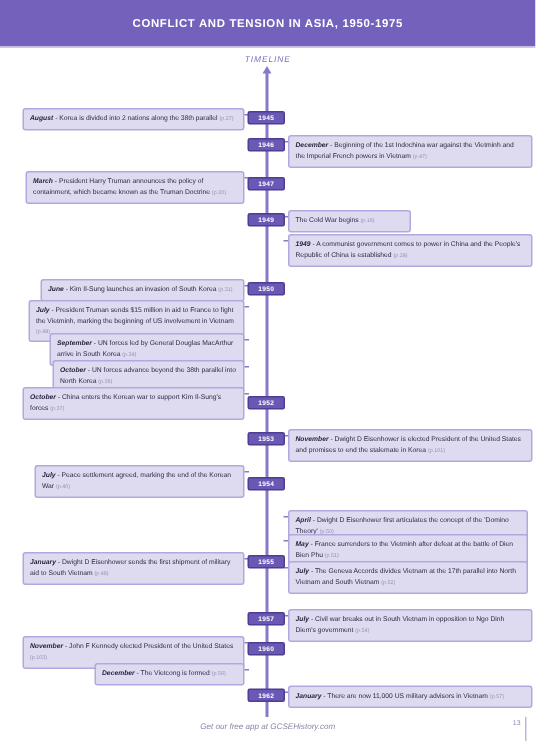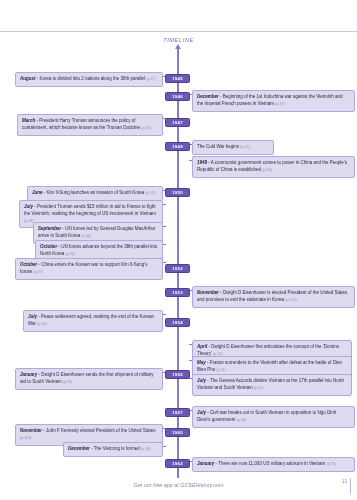--- a/index.html
+++ b/index.html
@@ -86,20 +86,23 @@
   .page-rule {
     position:absolute; right:6px; top:478px;
     width:0.8px; height:16px; background:#bdb6d4;
   }
 </style>
 </head>
 <body>
 
 <div class="page">
 
+  <div class="header">
+    <div class="header-title">CONFLICT AND TENSION IN ASIA, 1950-1975</div>
+  </div>
   <div class="header-rule"></div>
 
   <div class="timeline-label">TIMELINE</div>
   <div class="axis-arrow"></div>
   <div class="axis"></div>
 
   <div id="years-layer">
       <div class="year" style="top: 74px;">1945</div>
       <div class="year" style="top: 92px;">1946</div>
       <div class="year" style="top: 118px;">1947</div>

